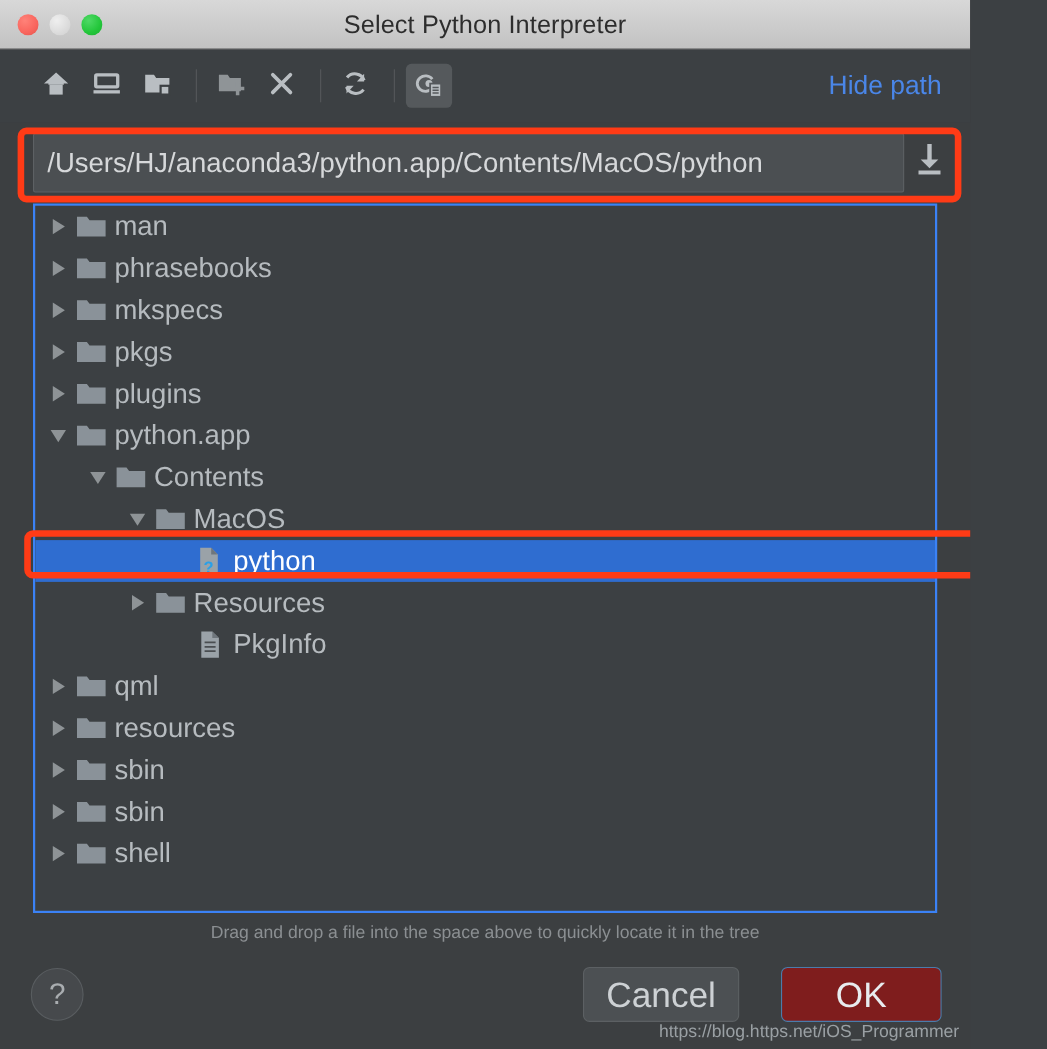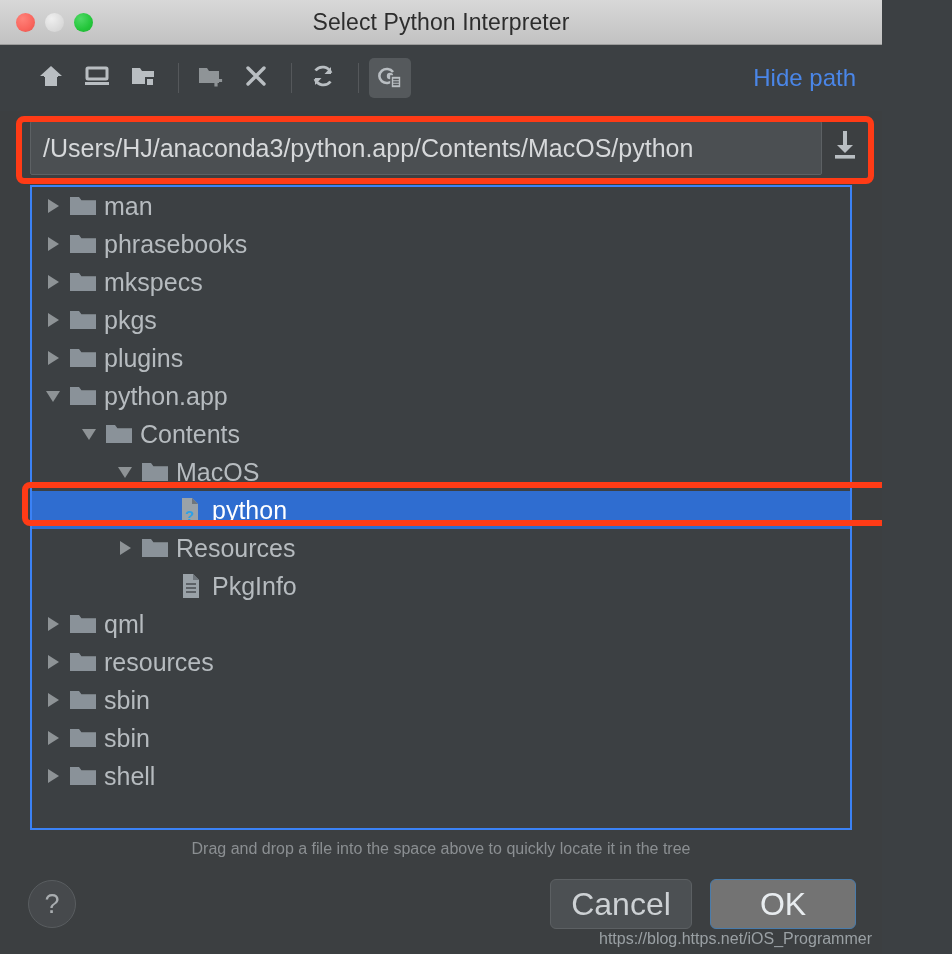--- a/index.html
+++ b/index.html
@@ -247,24 +247,25 @@
     box-sizing: border-box;
   }
   #cancel-button {
     background: #4c5053;
     border: 1px solid #5c6063;
     color: #cdd1d4;
     margin-right: 18px;
     min-width: 142px;
   }
   #ok-button {
-    background: #737373;
+    background: #7f1d1d;
     border: 1px solid #4a7cab;
     color: #e8ecef;
     min-width: 146px;
+    margin-left: 20px;
   }
 
   
   .anno {
     position: absolute;
     border: 6px solid #ff3b16;
     border-radius: 8px;
     pointer-events: none;
     box-sizing: border-box;
   }

